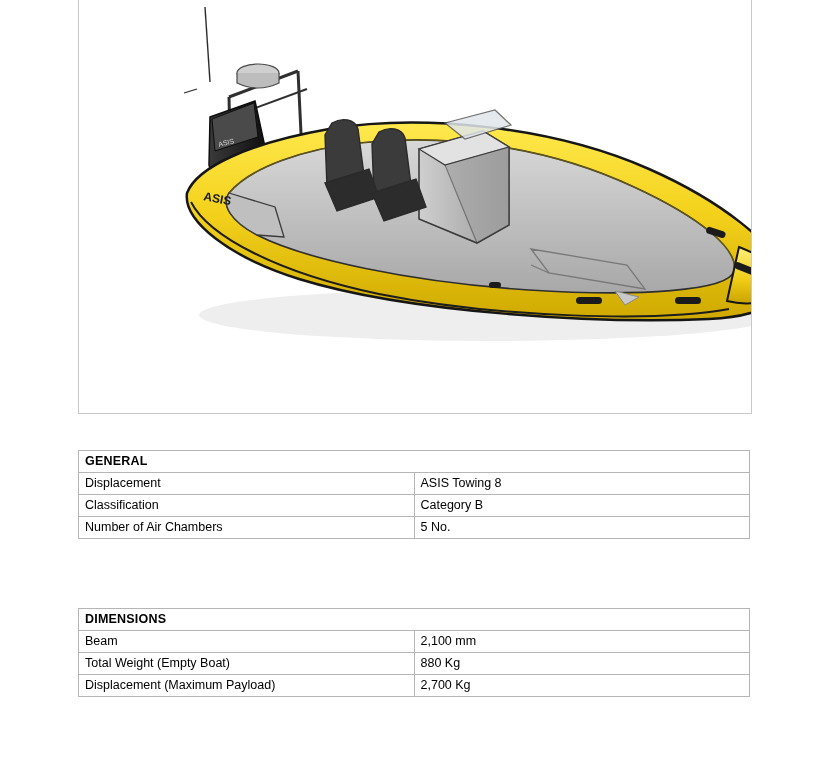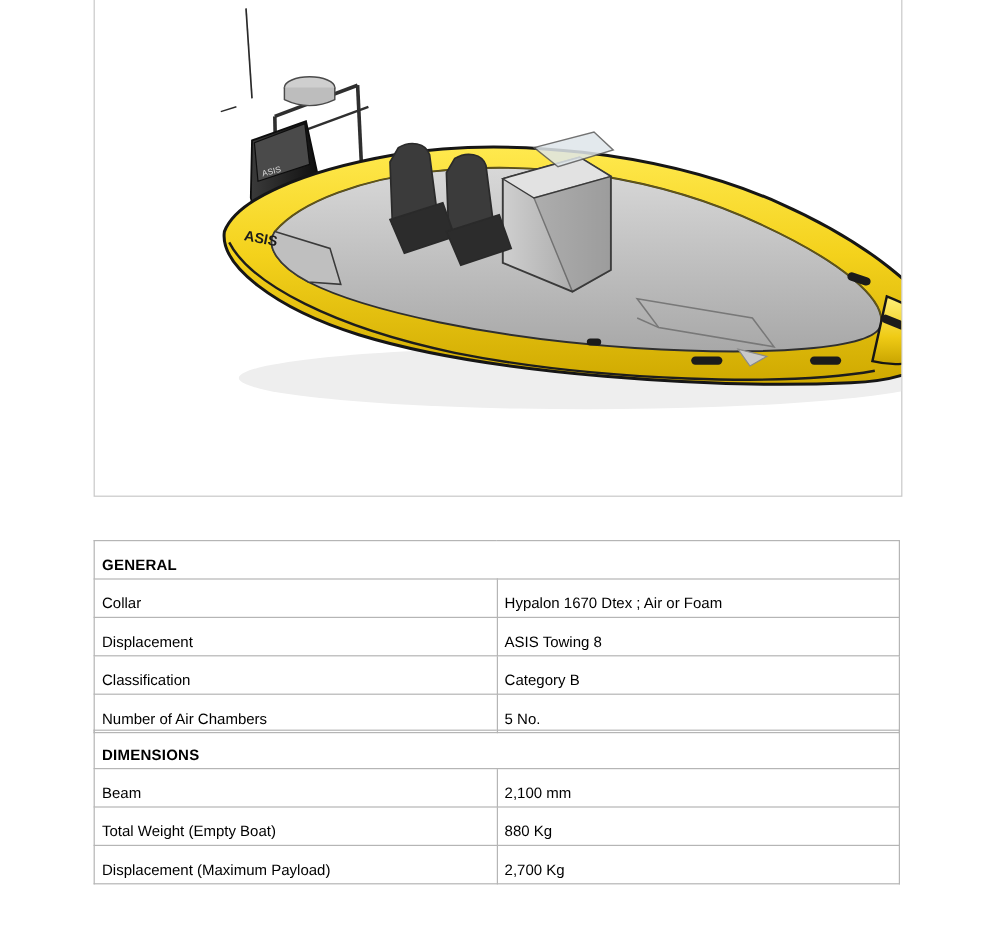--- a/index.html
+++ b/index.html
@@ -43,21 +43,21 @@
     position: absolute;
     border-collapse: collapse;
     width: 672px;
     font-size: 12.5px;
     table-layout: fixed;
   }
   .spec-table.general { left: 78px; top: 450px; }
   .spec-table.dimensions { left: 78px; top: 608px; }
   .spec-table td, .spec-table th {
     border: 1px solid #b5b5b5;
-    padding: 13px 6px 4px 6px;
+    padding: 3px 6px 4px 6px;
     text-align: left;
     vertical-align: middle;
     height: 14px;
     font-weight: normal;
     white-space: nowrap;
     overflow: hidden;
   }
   .spec-table .hdr-cell {
     font-weight: bold;
     font-size: 12.5px;
@@ -198,24 +198,20 @@
       </svg>
     </div>
   </div>
 
   <table class="spec-table general">
     <tbody>
       <tr>
         <td class="hdr-cell col-label" colspan="2">GENERAL</td>
       </tr>
       <tr>
-        <td class="col-label">Collar</td>
-        <td class="col-value">Hypalon 1670 Dtex ; Air or Foam</td>
-      </tr>
-      <tr>
         <td class="col-label">Displacement</td>
         <td class="col-value">ASIS Towing 8</td>
       </tr>
       <tr>
         <td class="col-label">Classification</td>
         <td class="col-value">Category B</td>
       </tr>
       <tr>
         <td class="col-label">Number of Air Chambers</td>
         <td class="col-value">5 No.</td>

